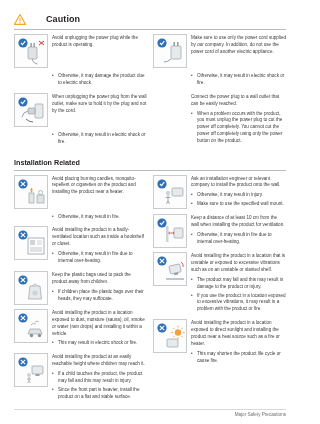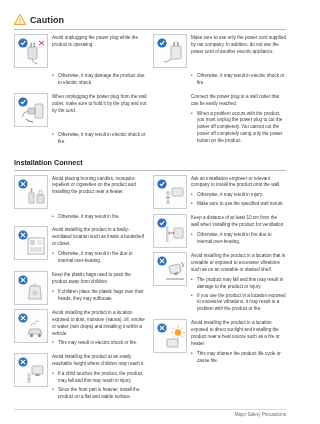--- a/index.html
+++ b/index.html
@@ -6,21 +6,21 @@
   body{
     width:300px;height:424px;background:#ffffff;
     font-family:"Liberation Sans",sans-serif;
     color:#231f20;
     position:relative;overflow:hidden;
   }
   .page{position:relative;width:300px;height:424px;padding:0;box-sizing:border-box;}
   .inner{position:absolute;left:14px;top:14px;width:272px;}
 
   
-  .sec-head{display:flex;align-items:center;gap:4px;margin:0 0 4px 0;}
+  .sec-head{display:flex;gap:20px;margin:0 0 4px 0;}
   .tri{
     width:12px;height:11px;position:relative;display:inline-block;
   }
   .tri svg{display:block;}
   .sec-title{font-size:9px;font-weight:bold;color:#231f20;letter-spacing:.1px;}
 
   .rule{height:1px;background:#b9bcbe;margin:1px 0 4px 0;}
 
   
   .grid{display:flex;gap:6px;}
@@ -155,21 +155,21 @@
           <div class="txt">
             <p>Connect the power plug to a wall outlet that can be easily reached.</p>
             <ul>
               <li>When a problem occurs with the product, you must unplug the power plug to cut the power off completely. You cannot cut the power off completely using only the power button on the product.</li>
             </ul>
           </div>
         </div>
       </div>
     </div>
 
-    <div class="subhead">Installation Connect</div>
+    <div class="subhead">Installation Related</div>
 
     <div class="rule"></div>
 
     <div class="grid">
 
       <div class="col">
 
         <div class="item">
           <span class="icon">
             <svg width="34" height="34" viewBox="0 0 34 34">

